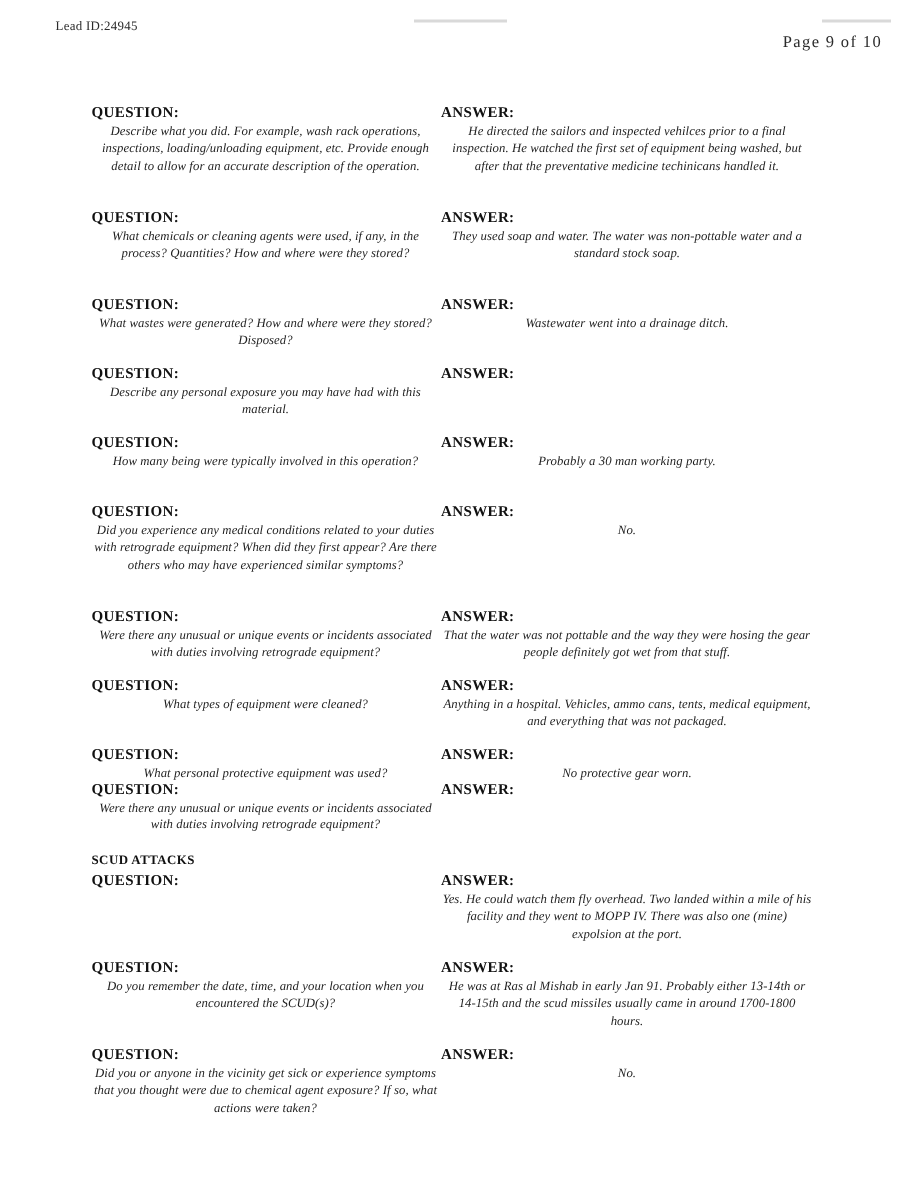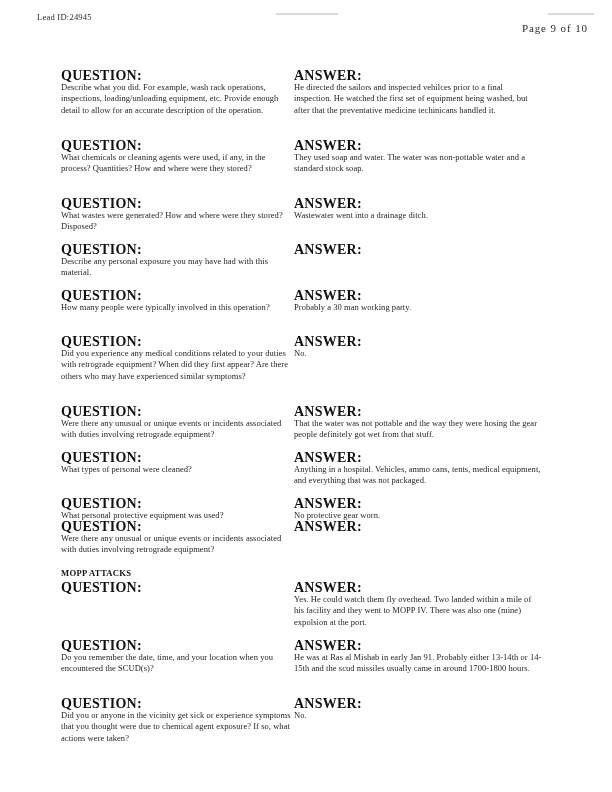--- a/index.html
+++ b/index.html
@@ -77,38 +77,39 @@
   .col-right { left: 294px; width: 248px; }
 
   .block {
     position: absolute;
     left: 0;
     right: 0;
   }
 
   .qa-label {
     font-weight: bold;
-    font-size: 14px;
+    font-size: 10px;
     letter-spacing: 0.25px;
     line-height: 11.6px;
     color: #111111;
   }
   .section-label {
     font-weight: bold;
     font-size: 8.6px;
     letter-spacing: 0.3px;
     line-height: 12px;
     color: #111111;
   }
   .qa-text {
     font-size: 8.5px;
     line-height: 11.6px;
     color: #1e1e1e;
     letter-spacing: 0.05px;
-    text-align: left;
+    text-align: center;
+    font-style: italic;
   }
   .qa-text.empty { height: 0; }
 </style>
 </head>
 <body>
 
 <div class="page">
 
   <div class="page-header">
     <div class="scan-mark m1"></div>
@@ -136,50 +137,50 @@
         <div class="qa-text">What wastes were generated?  How and where were they stored?  Disposed?</div>
       </div>
 
       <div class="block" style="top:174px;">
         <div class="qa-label">QUESTION:</div>
         <div class="qa-text">Describe any personal exposure you may have had with this material.</div>
       </div>
 
       <div class="block" style="top:220px;">
         <div class="qa-label">QUESTION:</div>
-        <div class="qa-text">How many people were typically involved in this operation?</div>
+        <div class="qa-text">How many being were typically involved in this operation?</div>
       </div>
 
       <div class="block" style="top:266px;">
         <div class="qa-label">QUESTION:</div>
         <div class="qa-text">Did you experience any medical conditions related to your duties with retrograde equipment?  When did they first appear?  Are there others who may have experienced similar symptoms?</div>
       </div>
 
       <div class="block" style="top:336px;">
         <div class="qa-label">QUESTION:</div>
         <div class="qa-text">Were there any unusual or unique events or incidents associated with duties involving retrograde equipment?</div>
       </div>
 
       <div class="block" style="top:382px;">
         <div class="qa-label">QUESTION:</div>
-        <div class="qa-text">What types of personal were cleaned?</div>
+        <div class="qa-text">What types of equipment were cleaned?</div>
       </div>
 
       <div class="block" style="top:428px;">
         <div class="qa-label">QUESTION:</div>
         <div class="qa-text">What personal protective equipment was used?</div>
       </div>
 
       <div class="block" style="top:451px;">
         <div class="qa-label">QUESTION:</div>
         <div class="qa-text">Were there any unusual or unique events or incidents associated with duties involving retrograde equipment?</div>
       </div>
 
       <div class="block" style="top:497px;">
-        <div class="section-label">MOPP ATTACKS</div>
+        <div class="section-label">SCUD ATTACKS</div>
       </div>
 
       <div class="block" style="top:512px;">
         <div class="qa-label">QUESTION:</div>
       </div>
 
       <div class="block" style="top:570px;">
         <div class="qa-label">QUESTION:</div>
         <div class="qa-text">Do you remember the date, time, and your location when you encountered the SCUD(s)?</div>
       </div>

